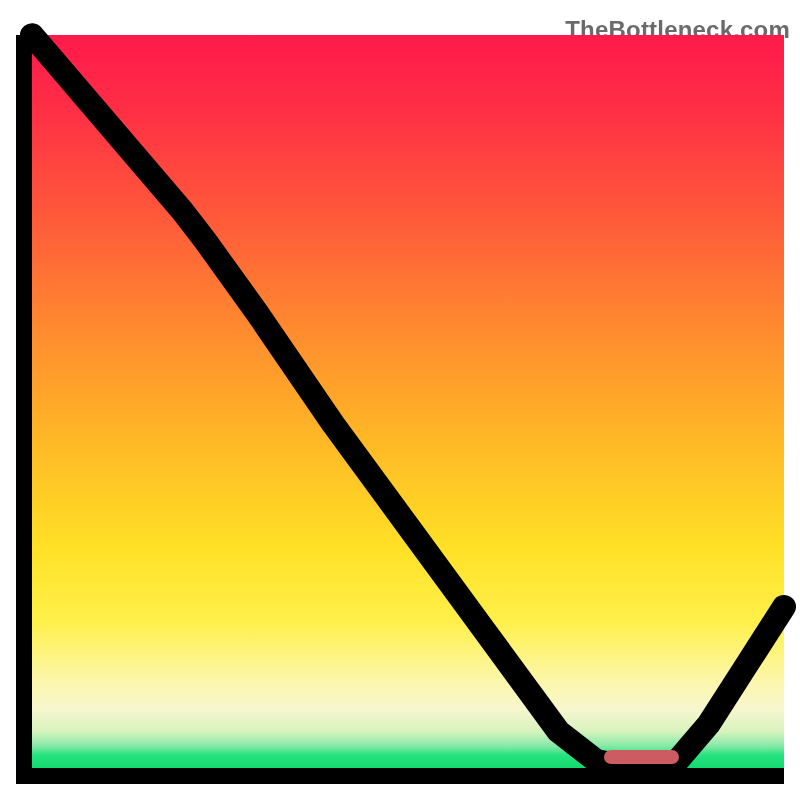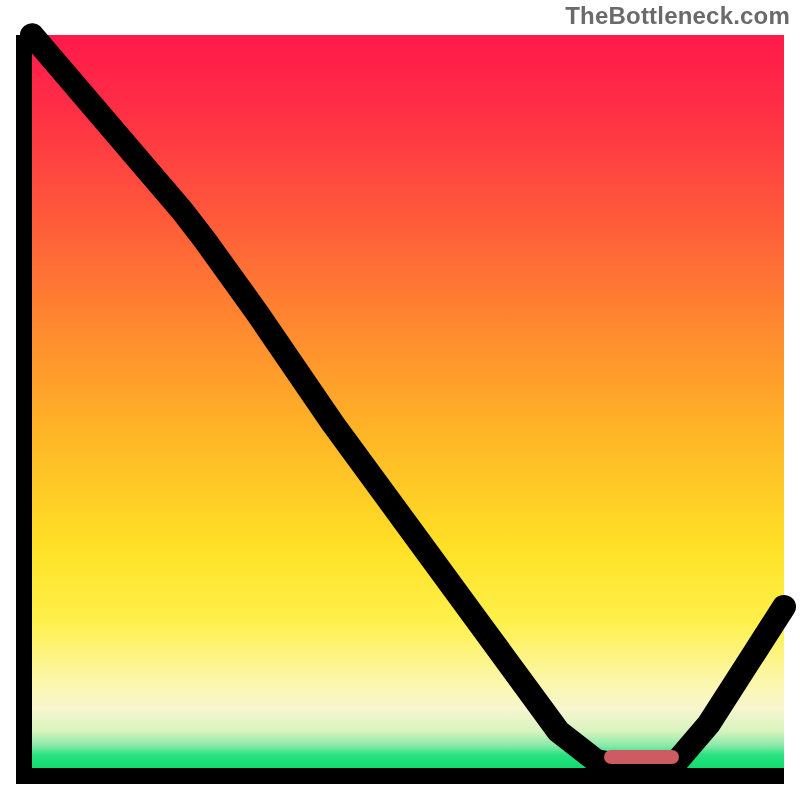--- a/index.html
+++ b/index.html
@@ -11,21 +11,21 @@
     font-family: Arial, Helvetica, sans-serif;
     overflow: hidden;
   }
   .stage {
     position: relative;
     width: 800px;
     height: 800px;
   }
   .watermark {
     position: absolute;
-    top: 2px;
+    top: 16px;
     right: 10px;
     font-size: 24px;
     font-weight: 600;
     color: #6a6a6a;
     letter-spacing: 0.2px;
     pointer-events: none;
     user-select: none;
   }
   
   .plot-frame {

